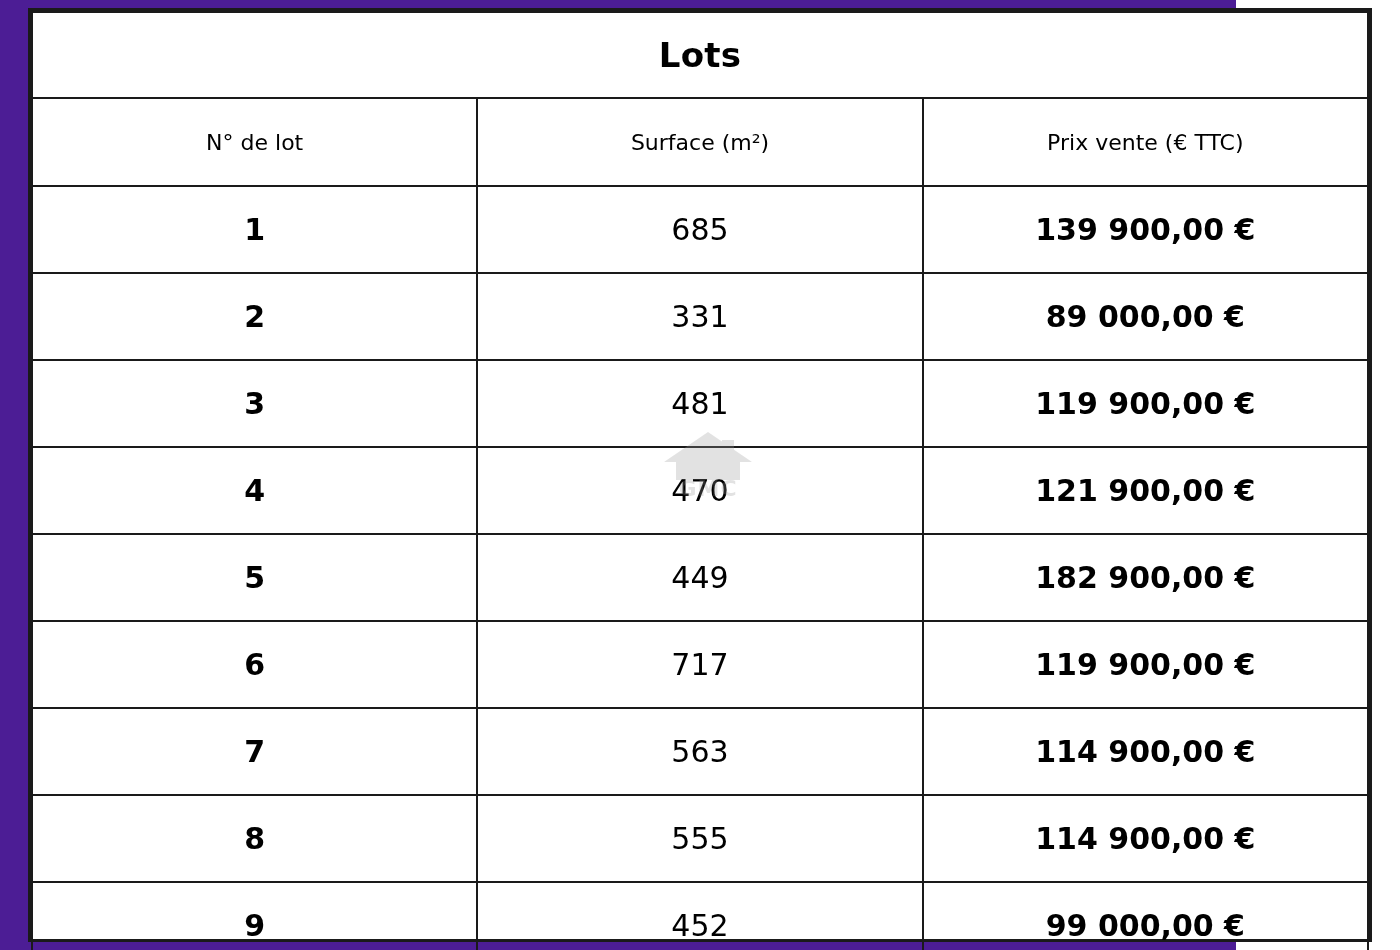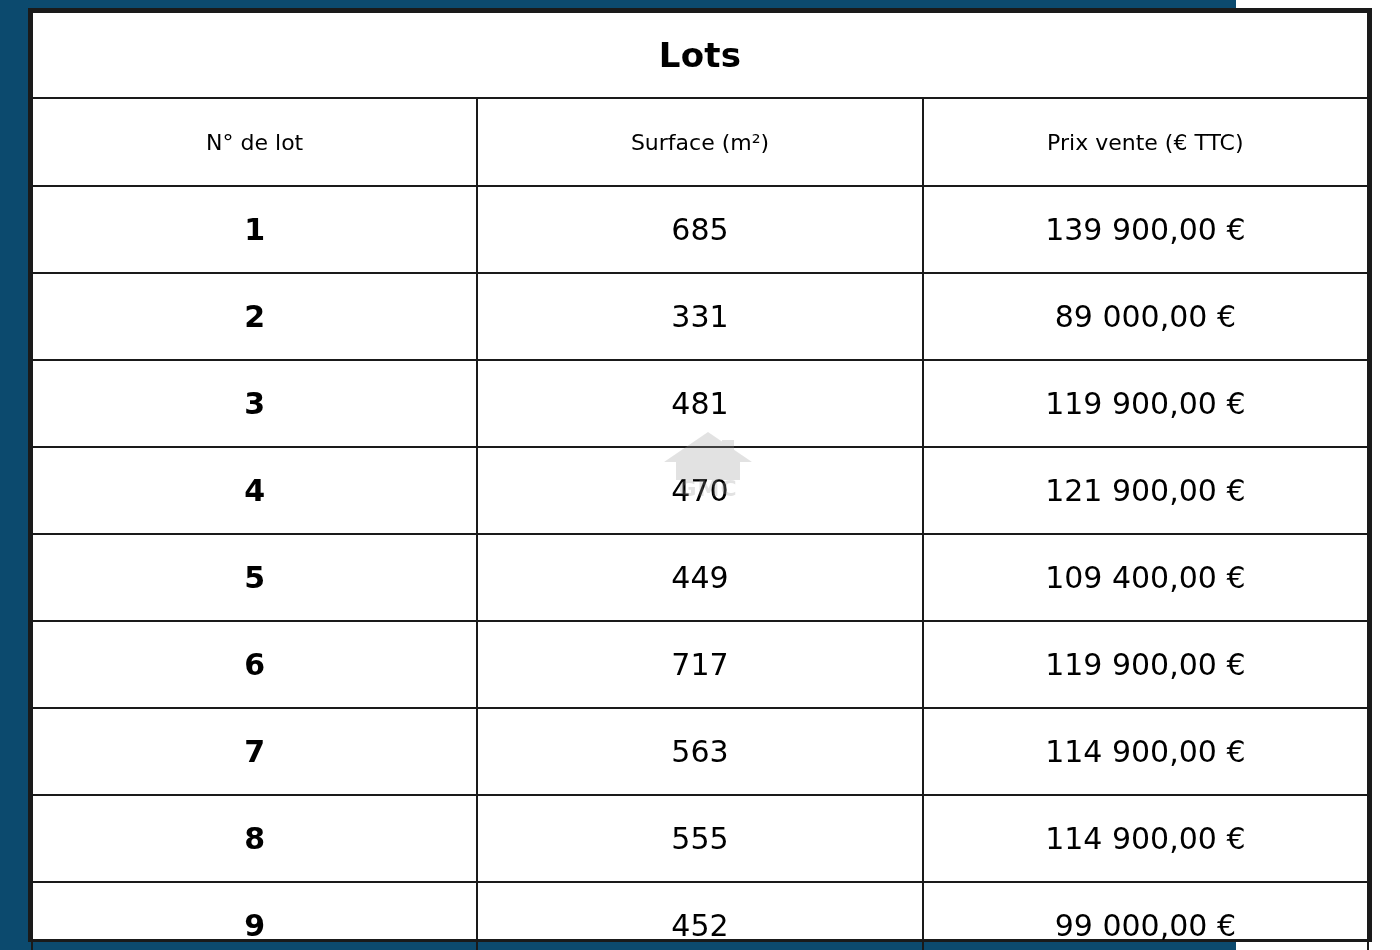--- a/index.html
+++ b/index.html
@@ -11,21 +11,21 @@
     width: 1400px;
     height: 950px;
     font-family: "DejaVu Sans", sans-serif;
     color: #000000;
     overflow: hidden;
   }
   .page {
     position: relative;
     width: 1236px;
     height: 950px;
-    background: #0c4a6e;
+    background: #4c1d95;
   }
   .table-wrap {
     position: absolute;
     left: 28px;
     top: 8px;
     width: 1344px;
     height: 934px;
     border: 3px solid #1a1a1a;
     box-sizing: border-box;
     background: #ffffff;
@@ -62,21 +62,21 @@
     font-weight: bold;
     height: 85px;
   }
   .cell-surface {
     font-size: 30px;
     font-weight: normal;
     border-radius: 27px;
   }
   .cell-prix {
     font-size: 30px;
-    font-weight: normal;
+    font-weight: bold;
     text-align: right;
     padding-right: 28px;
     margin-left: 28px;
   }
   
   tbody tr td {
     border-top: 1px solid #3b3b3b;
     border-bottom: 1px solid #3b3b3b;
   }
   tbody tr td.side-strong {
@@ -137,21 +137,21 @@
           <td class="cell-prix side-strong">119 900,00 €</td>
         </tr>
         <tr>
           <td class="cell-lot side-strong">4</td>
           <td class="cell-surface side-strong">470</td>
           <td class="cell-prix side-strong">121 900,00 €</td>
         </tr>
         <tr>
           <td class="cell-lot side-strong">5</td>
           <td class="cell-surface side-strong">449</td>
-          <td class="cell-prix side-strong">109 400,00 €</td>
+          <td class="cell-prix side-strong">182 900,00 €</td>
         </tr>
         <tr>
           <td class="cell-lot side-strong">6</td>
           <td class="cell-surface side-strong">717</td>
           <td class="cell-prix side-strong">119 900,00 €</td>
         </tr>
         <tr>
           <td class="cell-lot side-strong">7</td>
           <td class="cell-surface side-strong">563</td>
           <td class="cell-prix side-strong">114 900,00 €</td>

